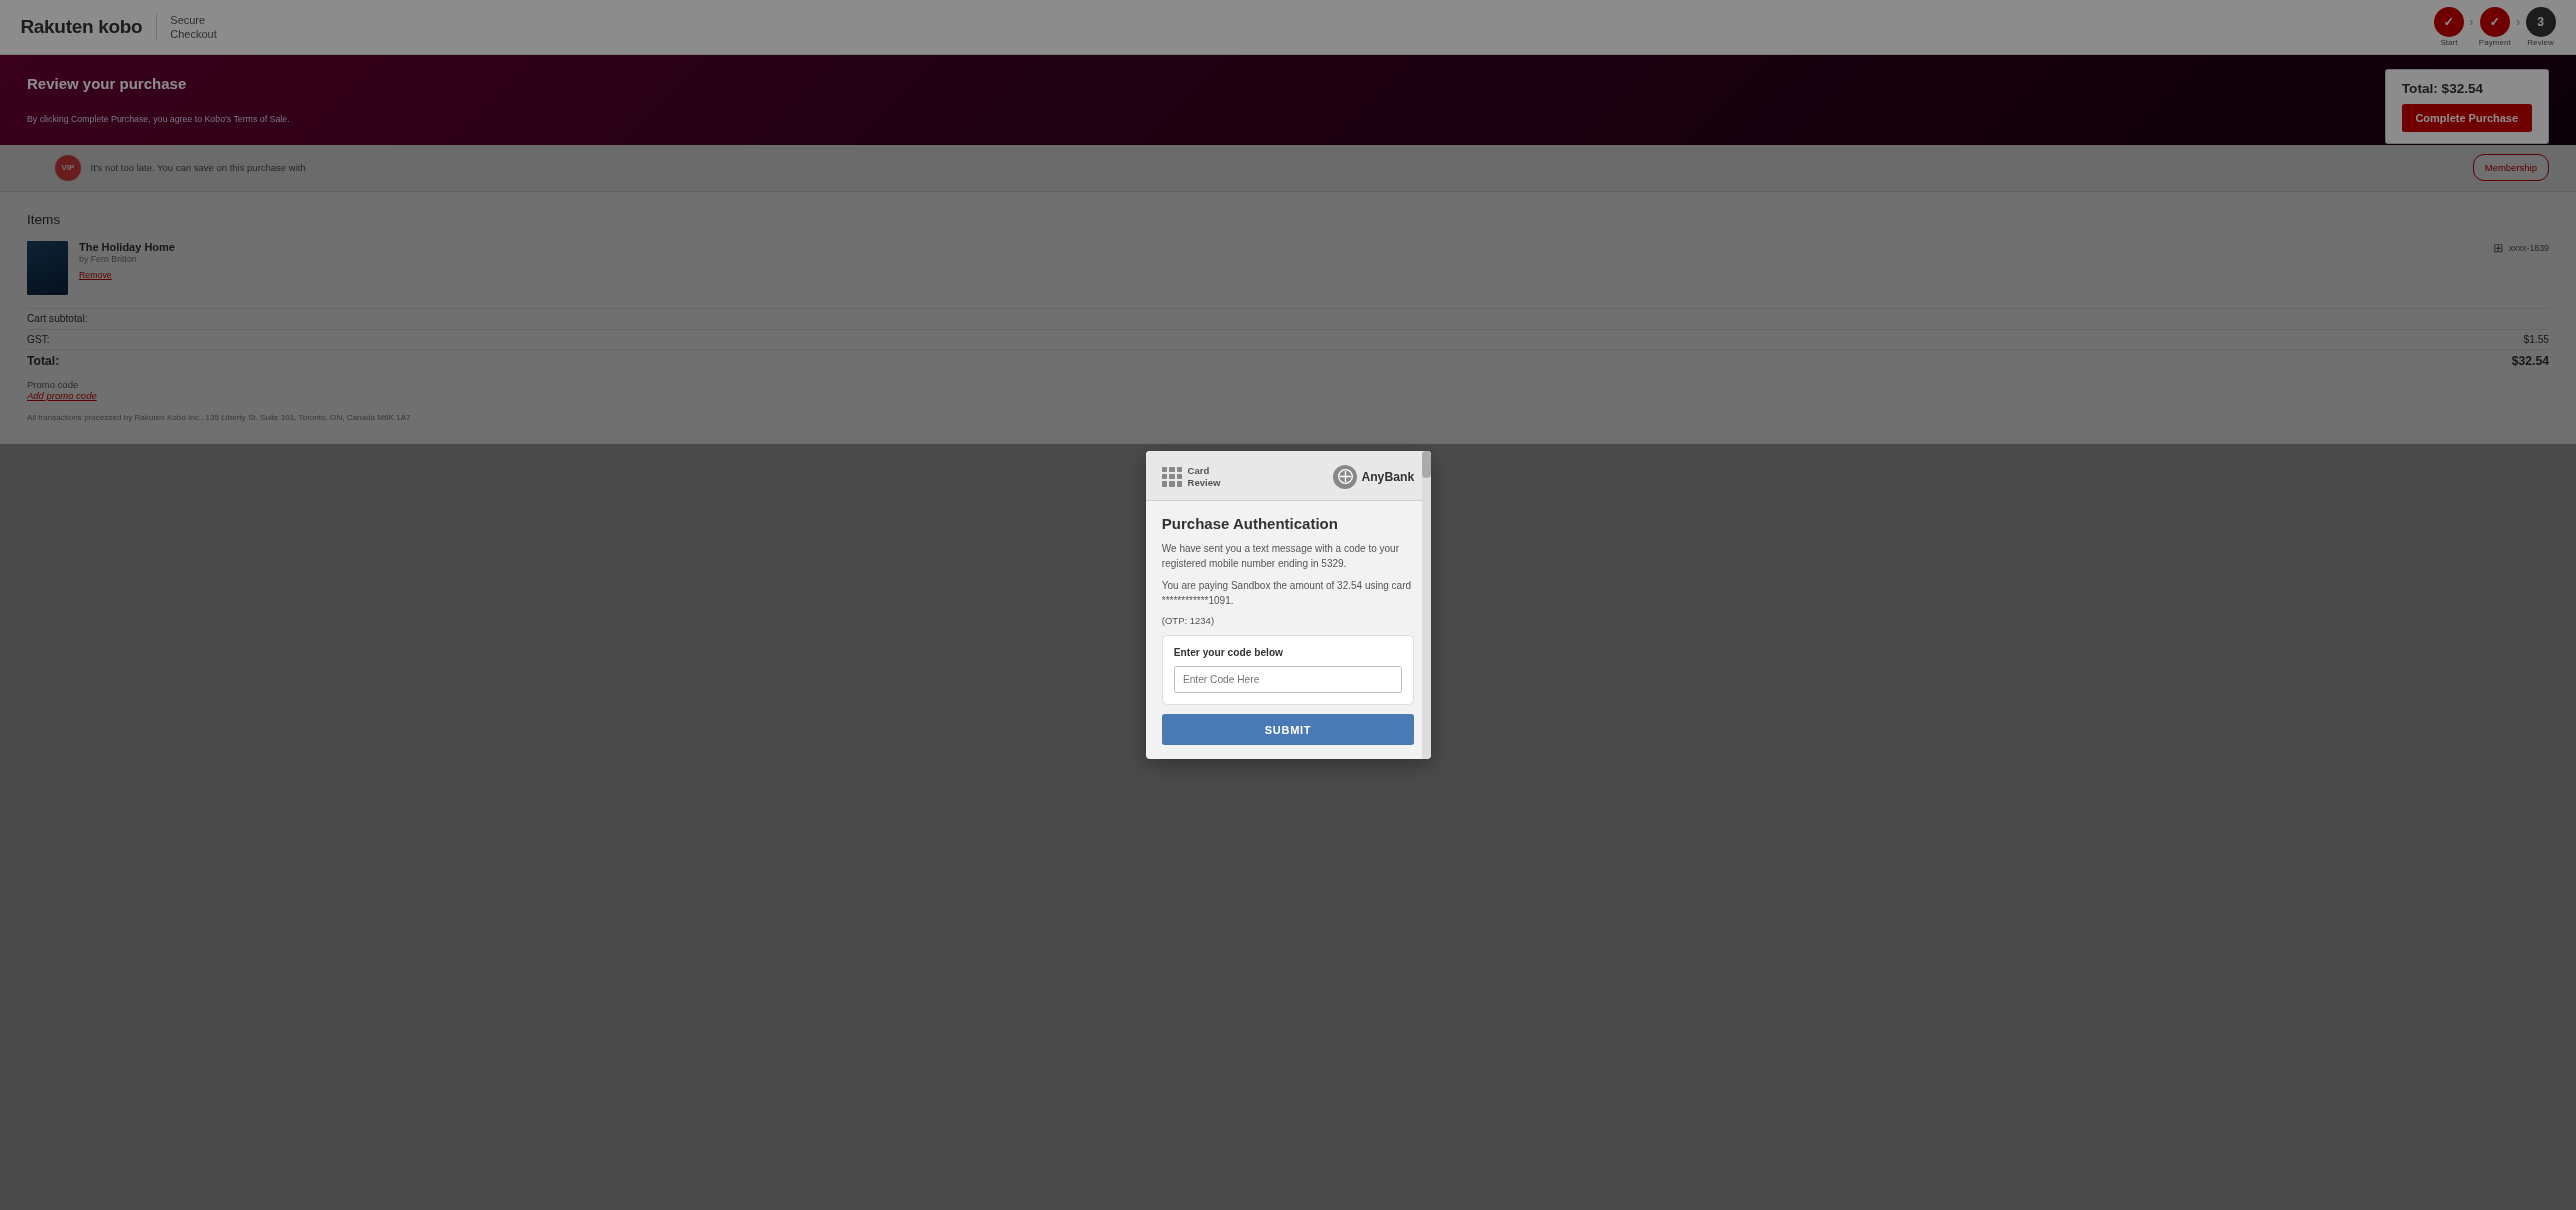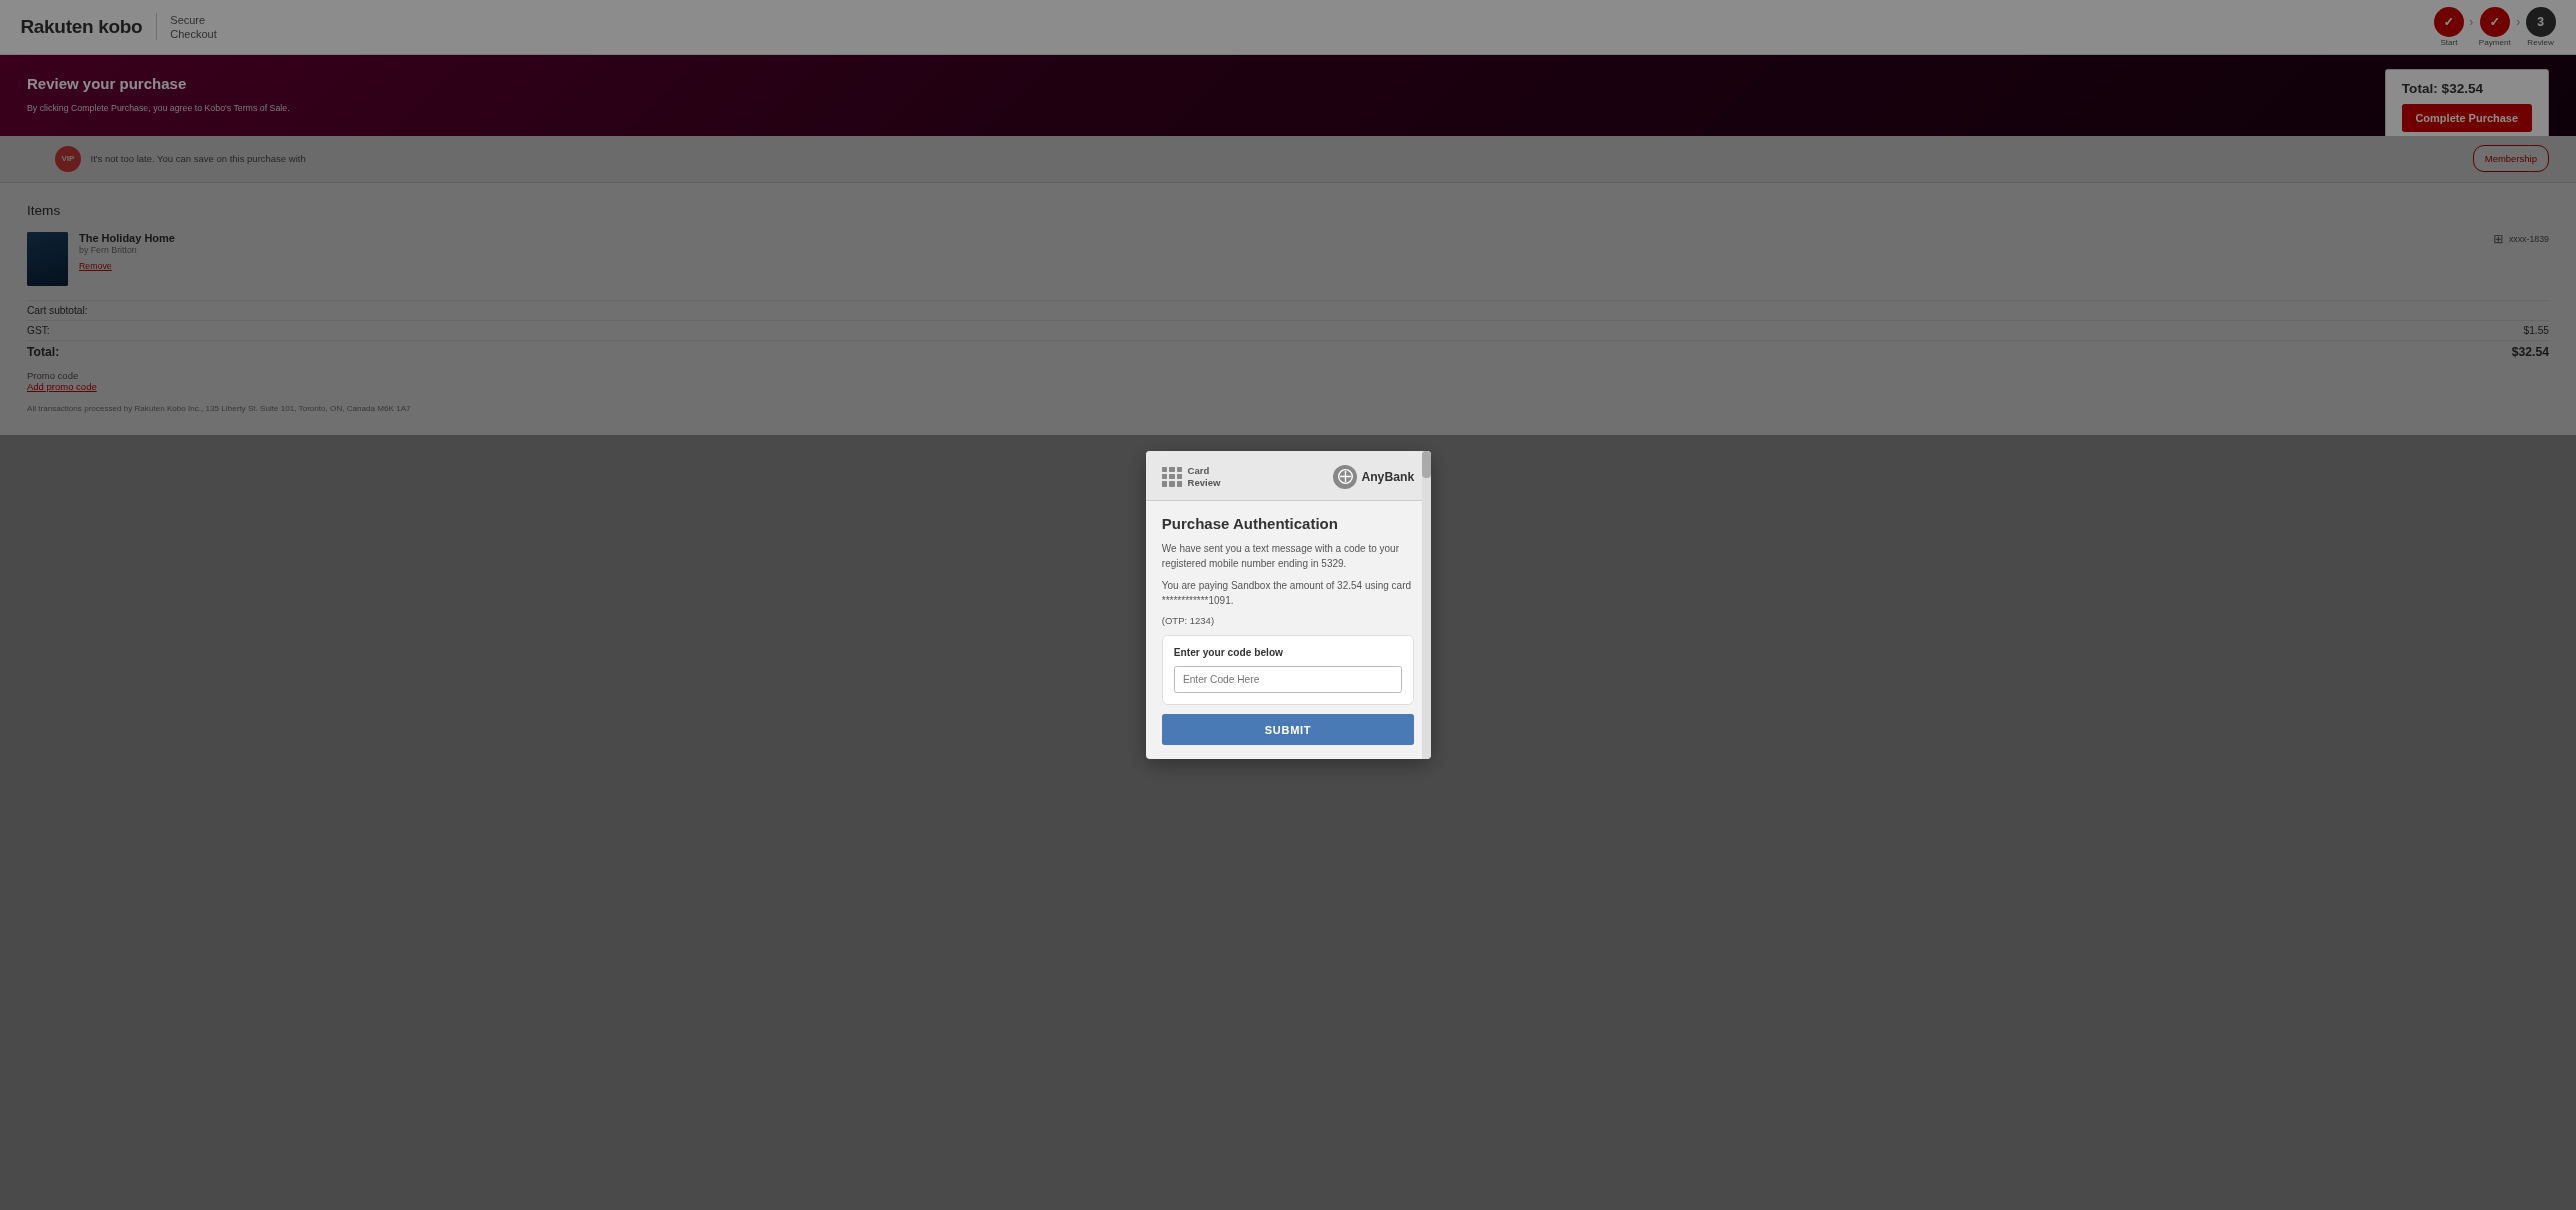--- a/index.html
+++ b/index.html
@@ -79,21 +79,21 @@
       background: linear-gradient(135deg, #6b0033 0%, #3a0020 40%, #1a0010 100%);
       padding: 20.4px 27px;
       position: relative;
       min-height: 81px;
       display: flex;
       align-items: flex-start;
     }
     .review-text h2 {
       color: #fff;
       font-size: 15px;
-      margin-bottom: 11px;
+      margin-bottom: 22px;
     }
     .review-text p {
       color: #ddd;
       font-size: 8.8px;
     }
     .total-box {
       position: absolute;
       right: 27px;
       top: 13.6px;
       background: #fff;
@@ -241,20 +241,21 @@
     }
     .promo-section {
       margin-top: 6.8px;
       font-size: 9.5px;
       color: #555;
     }
     .promo-link {
       color: #c00;
       text-decoration: underline;
       cursor: pointer;
+      font-style: italic;
     }
     .footer-note {
       font-size: 8.1px;
       color: #777;
       margin-top: 11px;
       line-height: 1.5;
     }
 
     
     .overlay {

